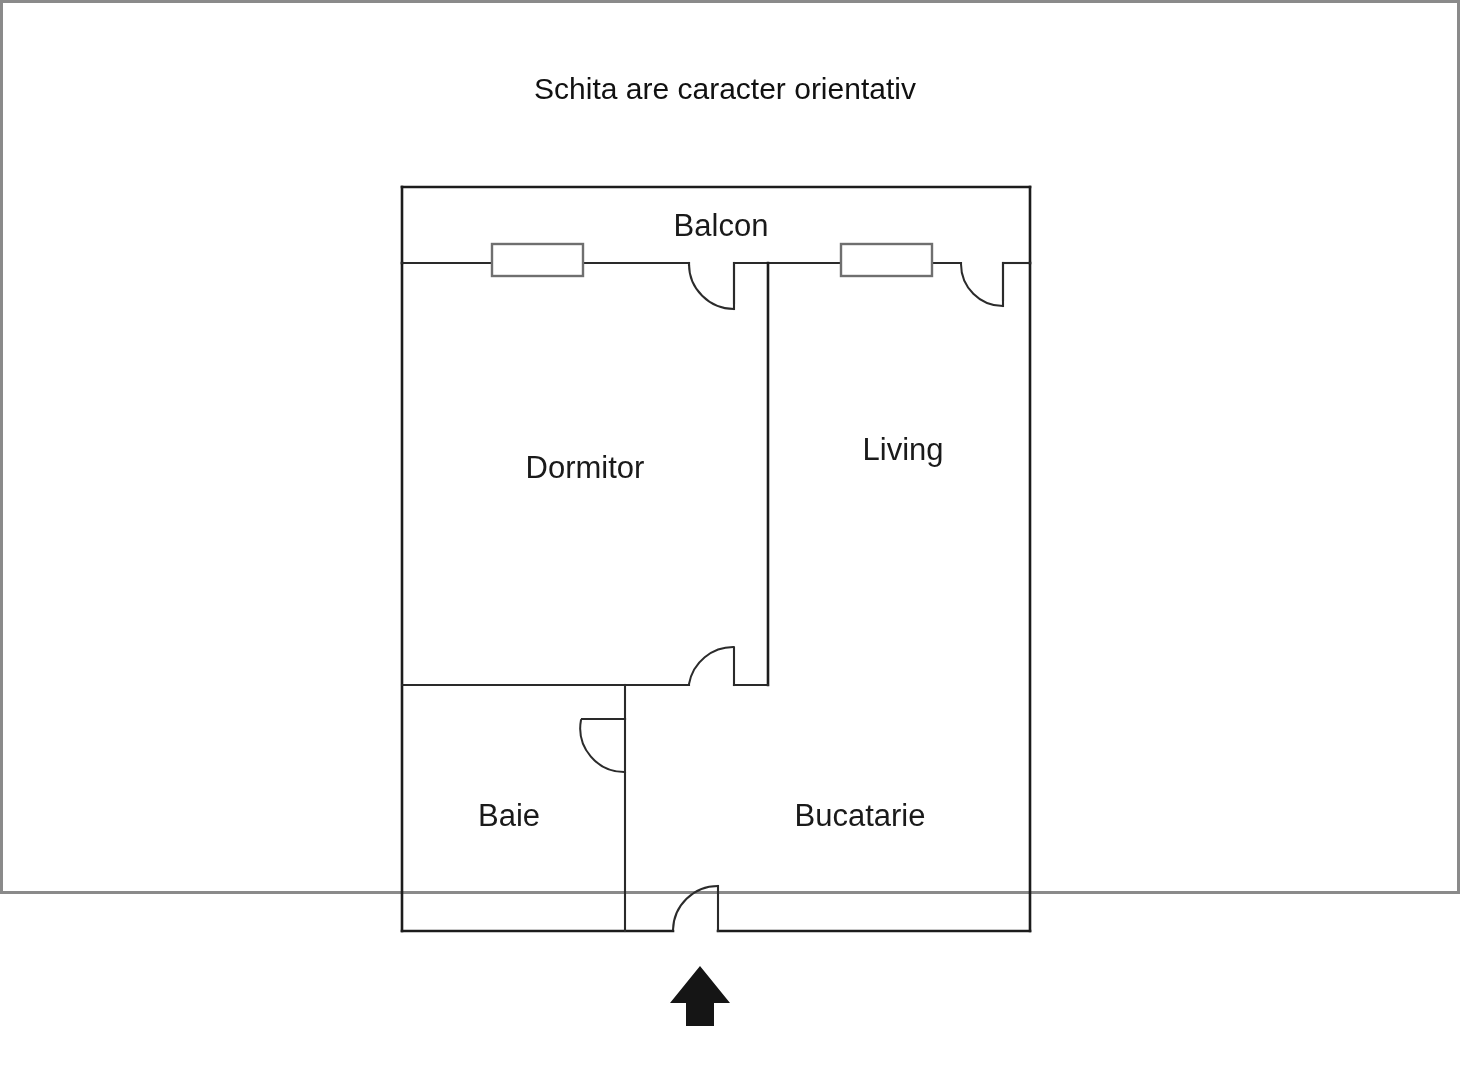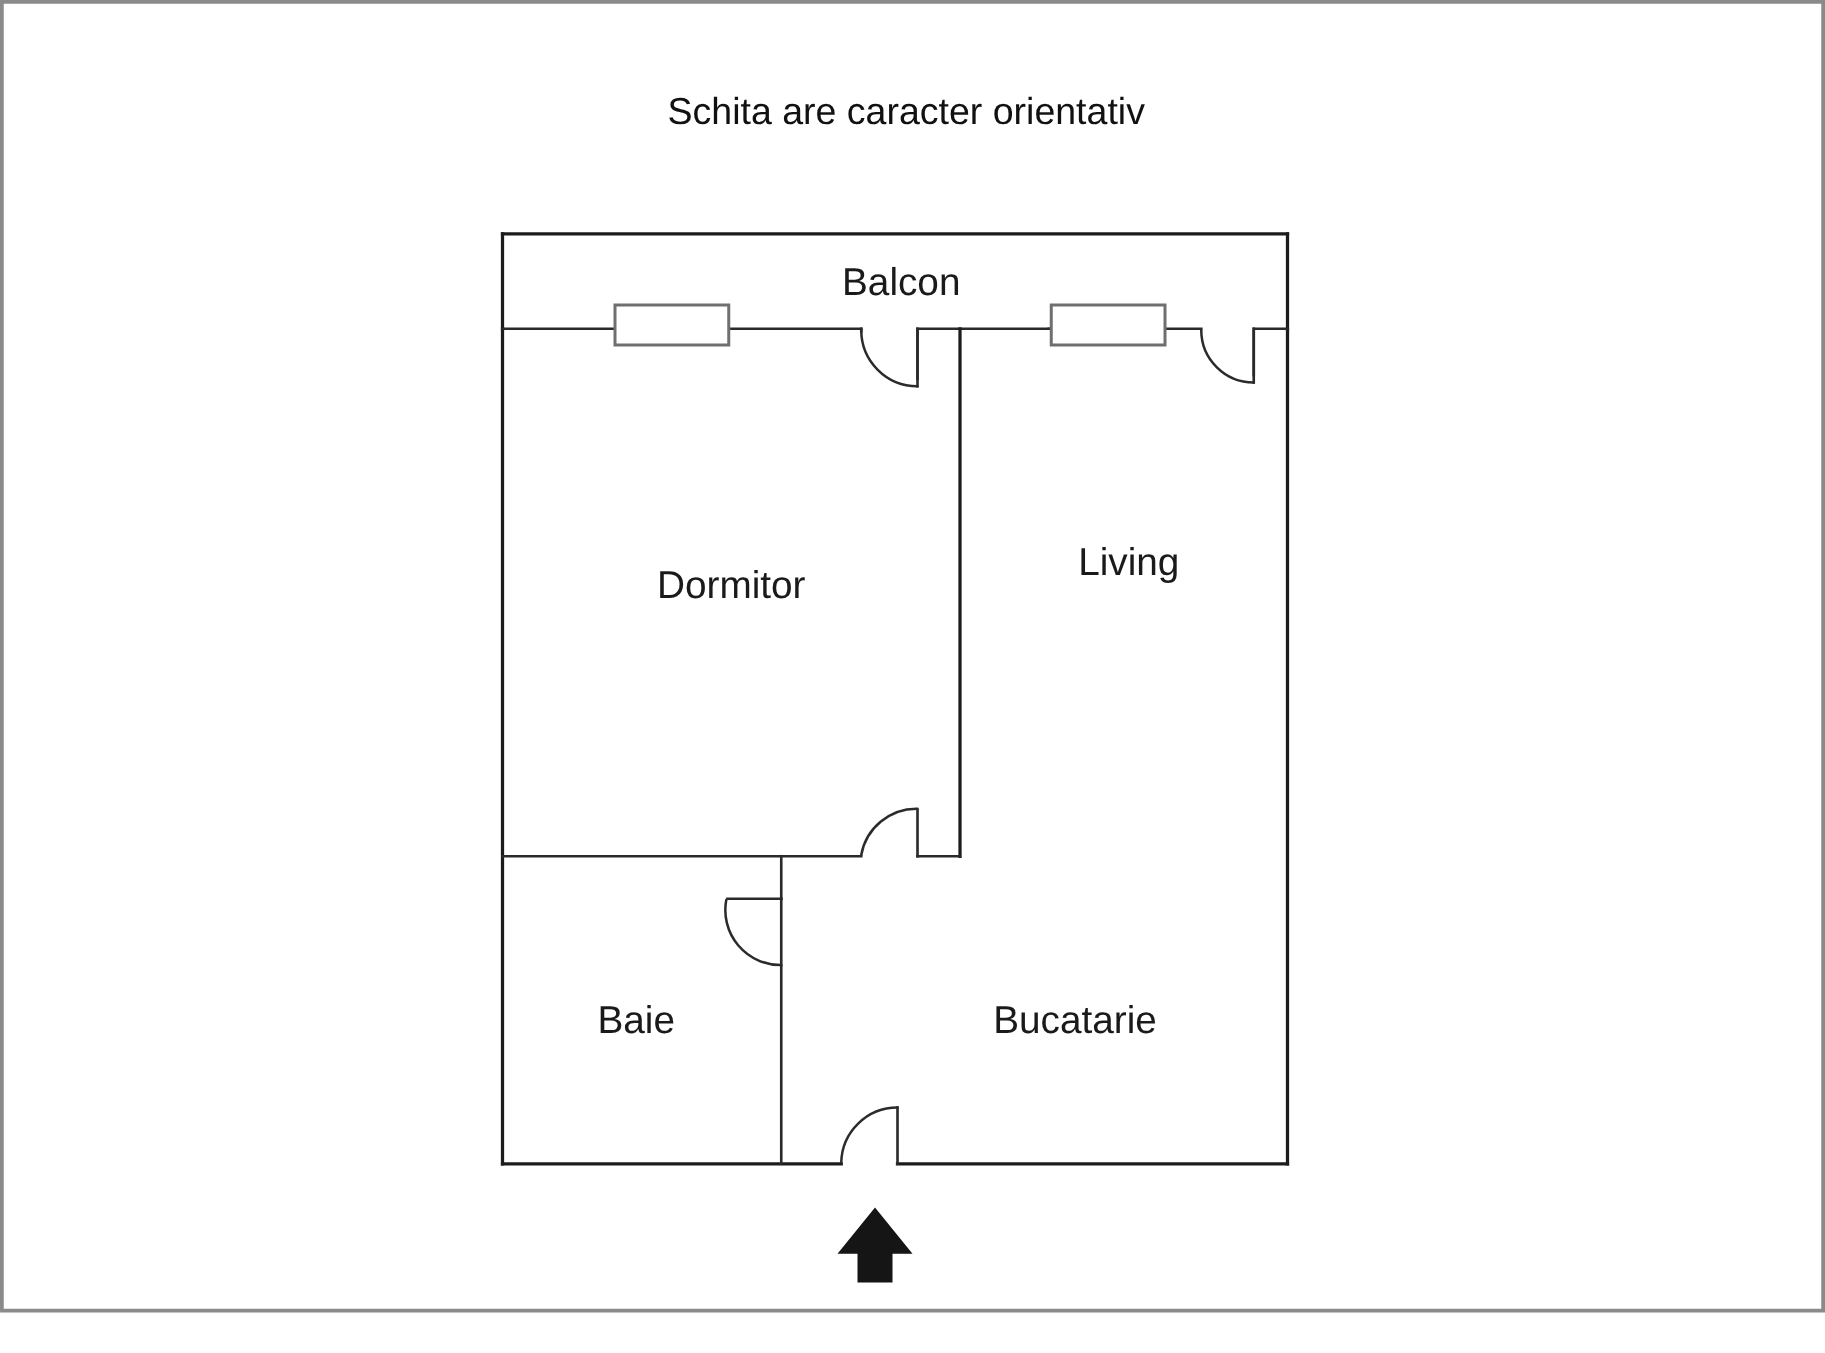--- a/index.html
+++ b/index.html
@@ -9,21 +9,21 @@
   }
   body {
     width: 1460px;
     height: 1082px;
     font-family: "Liberation Sans", sans-serif;
     overflow: hidden;
   }
   #page {
     position: relative;
     width: 1460px;
-    height: 1050px;
+    height: 894px;
     background: #ffffff;
     box-sizing: border-box;
     border: 3px solid #8a8a8a;
   }
   #plan-svg {
     display: block;
     width: 1454px;
     height: 1076px;
   }
   .plan-title {

